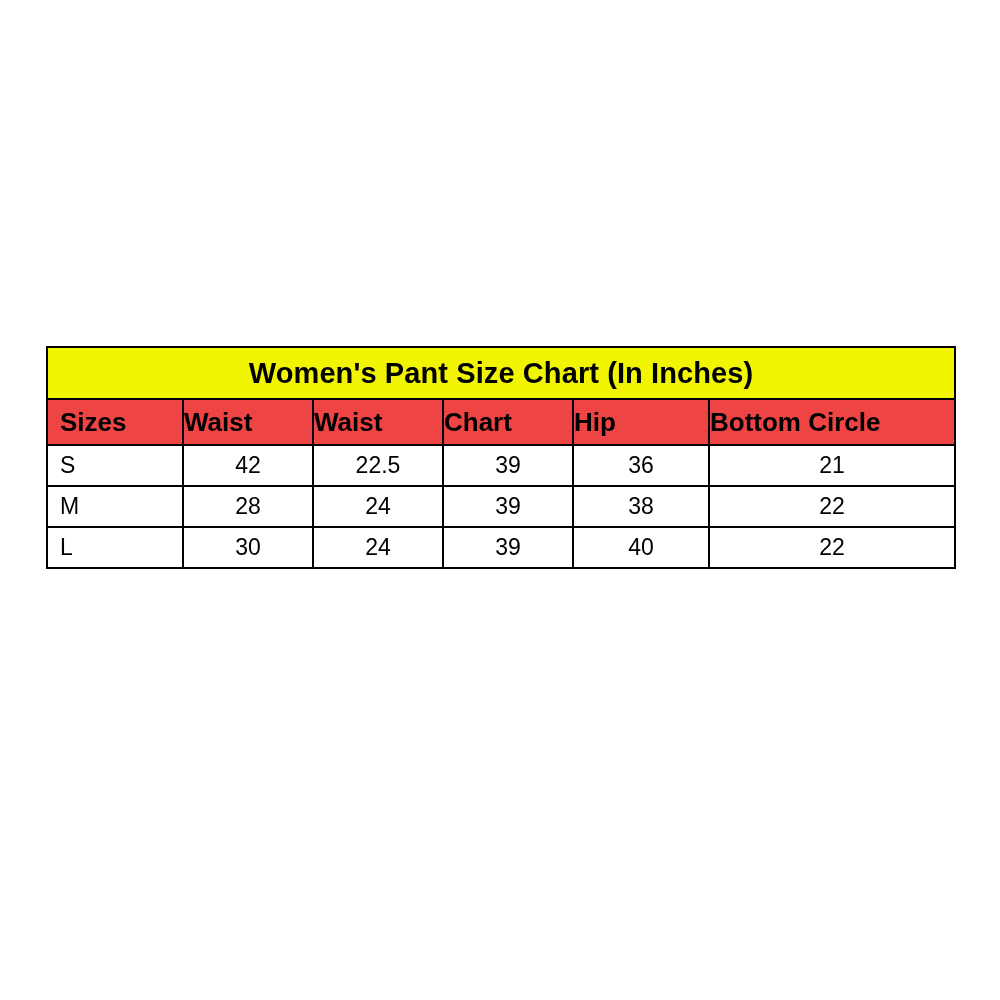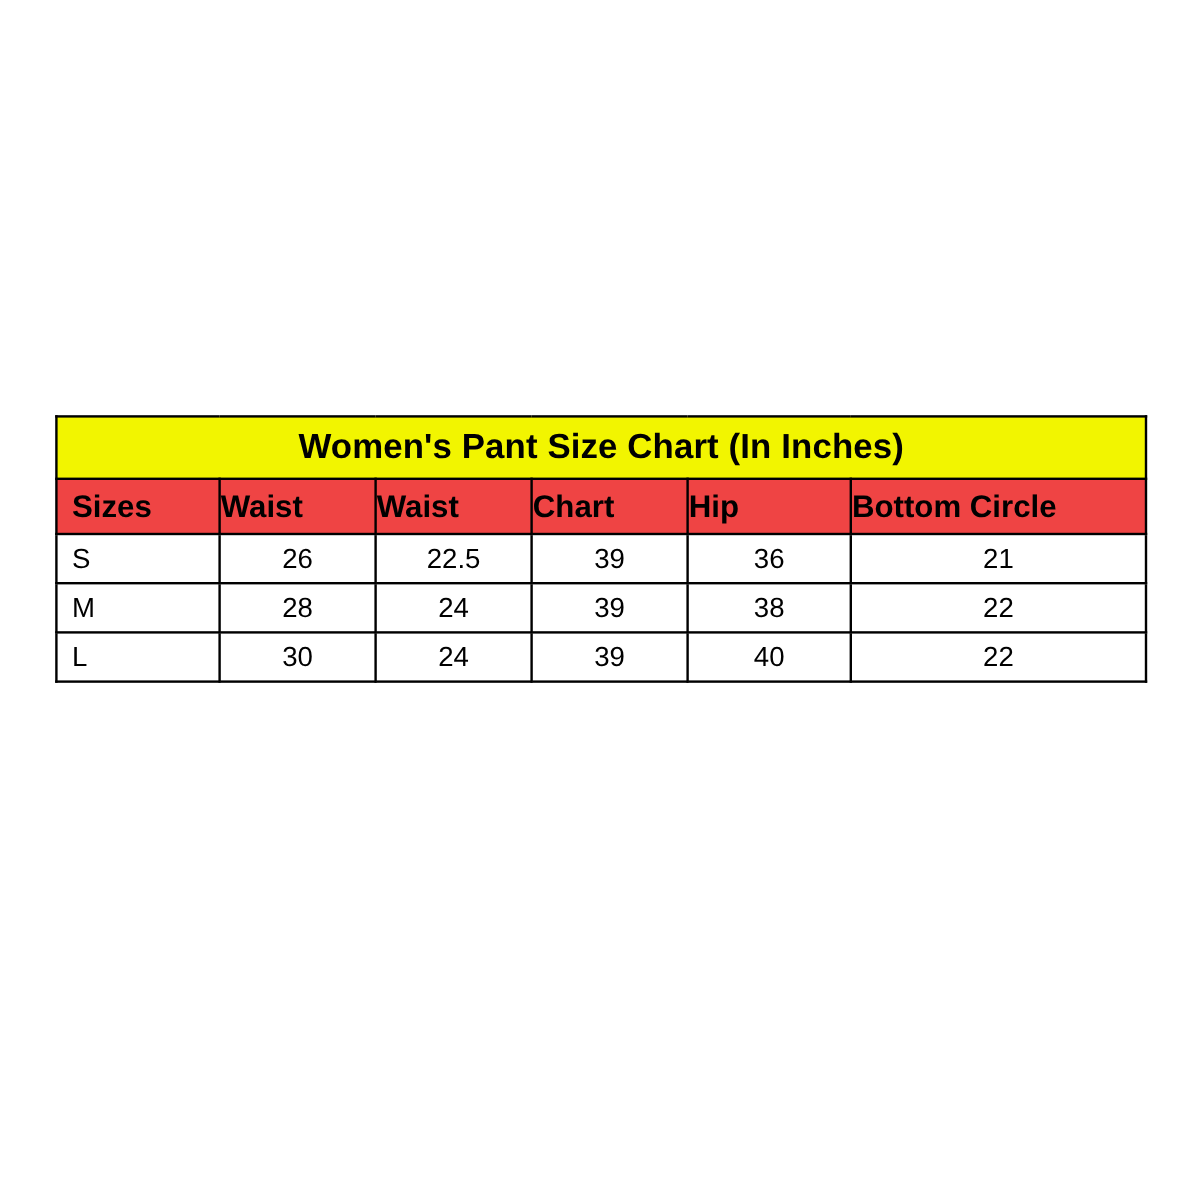--- a/index.html
+++ b/index.html
@@ -91,21 +91,21 @@
       <tr>
         <th class="head-cell first">Sizes</th>
         <th class="head-cell">Waist</th>
         <th class="head-cell">Waist</th>
         <th class="head-cell">Chart</th>
         <th class="head-cell">Hip</th>
         <th class="head-cell">Bottom Circle</th>
       </tr>
       <tr>
         <td class="body-cell size-name">S</td>
-        <td class="body-cell">26</td>
+        <td class="body-cell">42</td>
         <td class="body-cell">22.5</td>
         <td class="body-cell">39</td>
         <td class="body-cell">36</td>
         <td class="body-cell">21</td>
       </tr>
       <tr>
         <td class="body-cell size-name">M</td>
         <td class="body-cell">28</td>
         <td class="body-cell">24</td>
         <td class="body-cell">39</td>

